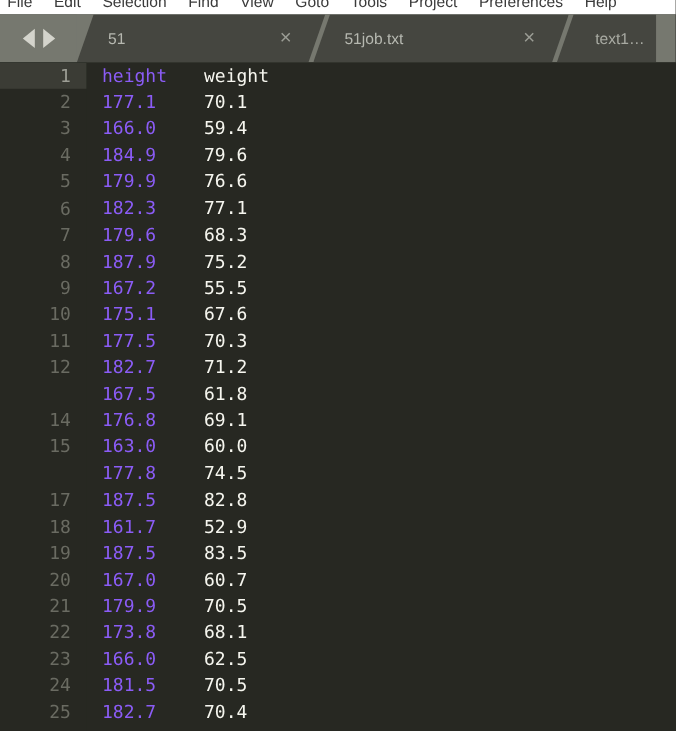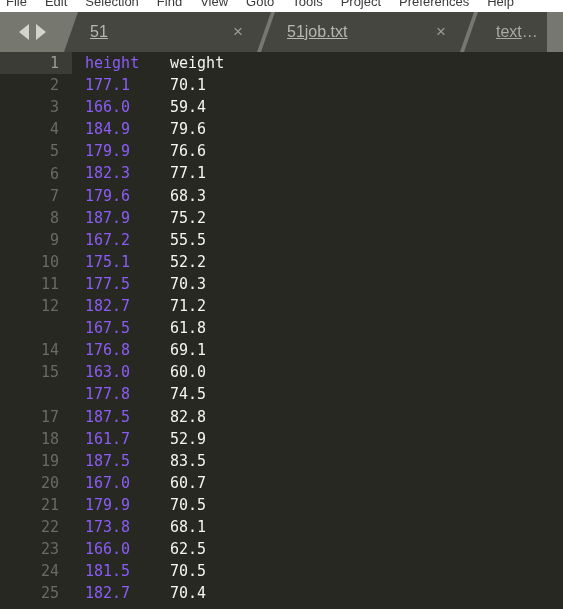--- a/index.html
+++ b/index.html
@@ -75,27 +75,26 @@
     padding-right:8px;
     margin-right:-10px;
     
     clip-path: polygon(14px 0, 100% 0, calc(100% - 14px) 100%, 0 100%);
   }
   .tab.tab1 { flex:0 0 207px; }
   .tab.tab2 { flex:0 0 213px; }
   .tab.tab3 { flex:1 1 auto; padding-left:32px; margin-right:16px;
               clip-path: polygon(14px 0, 100% 0, 100% 100%, 0 100%); }
   .tab-label {
-    font-size:16px;
+    font-size:13px;
     color:#b6b8b0;
     white-space:nowrap;
     overflow:hidden;
     text-overflow:ellipsis;
     flex:1 1 auto;
-    text-decoration:underline;
   }
   .tab3 .tab-label { color:#a8aaa2; }
   .tab-close {
     flex:0 0 auto;
     width:22px;
     height:22px;
     margin-left:6px;
     margin-right:14px;
     color:#9b9d95;
     font-size:17px;
@@ -264,21 +263,21 @@
           <span class="ln-num">9</span>
         </div>
         <div class="col-a">167.2</div>
         <div class="col-b">55.5</div>
       </div>
       <div class="row">
         <div class="ln-cell">
           <span class="ln-num">10</span>
         </div>
         <div class="col-a">175.1</div>
-        <div class="col-b">52.2</div>
+        <div class="col-b">67.6</div>
       </div>
       <div class="row">
         <div class="ln-cell">
           <span class="ln-num">11</span>
         </div>
         <div class="col-a">177.5</div>
         <div class="col-b">70.3</div>
       </div>
       <div class="row">
         <div class="ln-cell">

